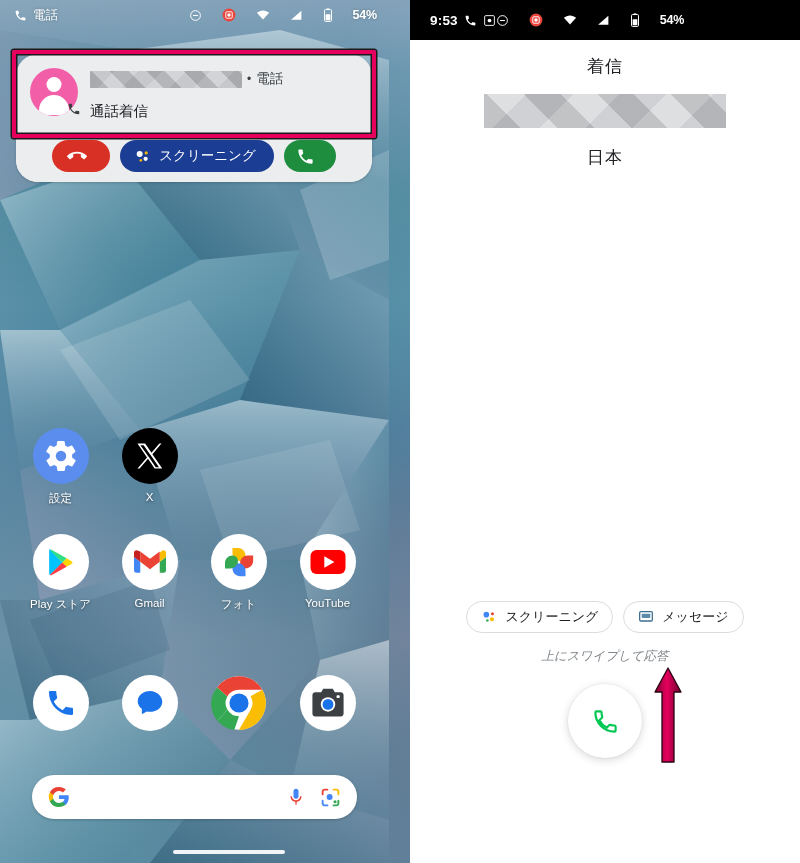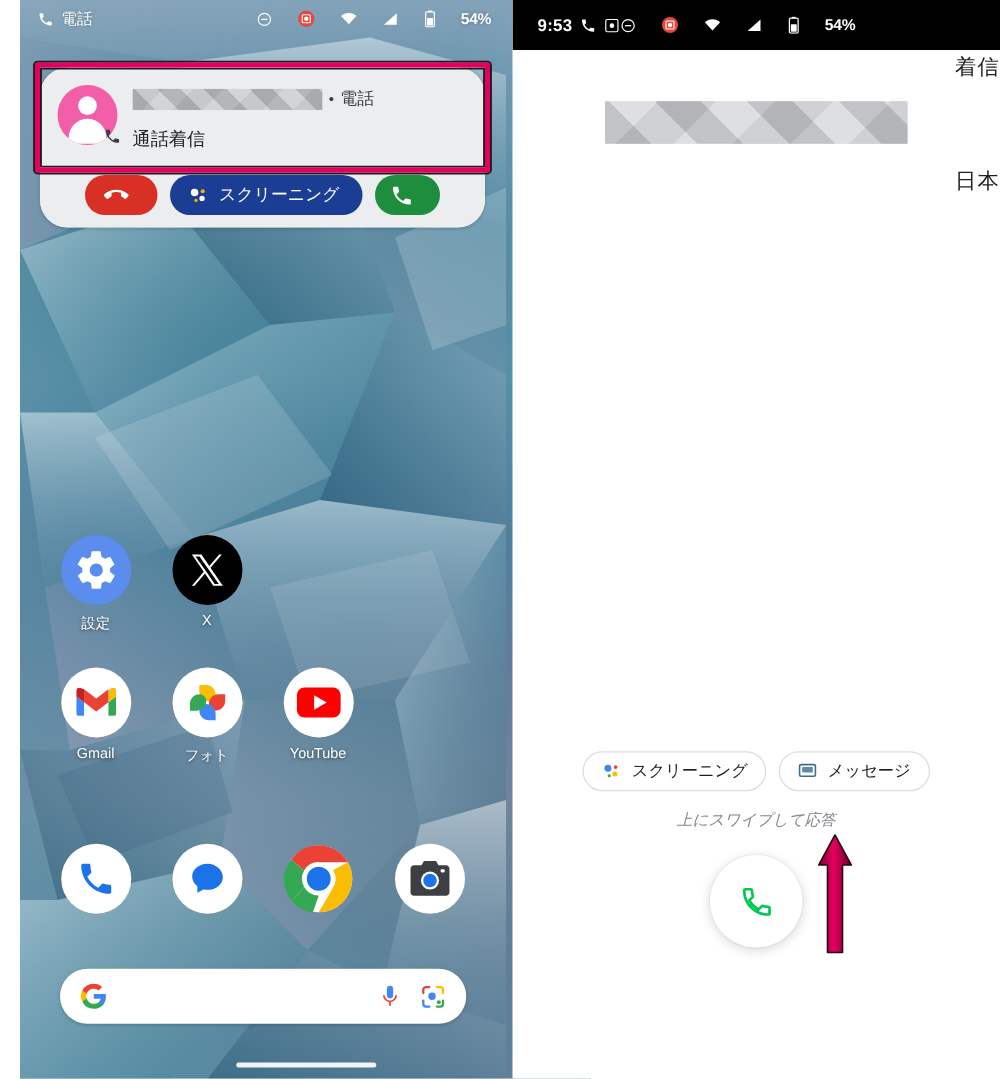--- a/index.html
+++ b/index.html
@@ -6,21 +6,21 @@
   html, body {
     width: 800px; height: 863px;
     background: #ffffff;
     font-family: "Liberation Sans", "DejaVu Sans", sans-serif;
     overflow: hidden;
   }
   #root { position: relative; width: 800px; height: 863px; background:#fff; }
 
   
   #left-panel {
-    position: absolute; left: 16px; top: 0; width: 457px; height: 863px;
+    position: absolute; left: 0; top: 0; width: 457px; height: 863px;
     overflow: hidden;
   }
   .wallpaper {
     position: absolute; inset: 0;
     background:
       linear-gradient(127deg, rgba(255,255,255,0.22) 0%, rgba(255,255,255,0) 34%),
       linear-gradient(214deg, rgba(188,205,220,0.45) 0%, rgba(255,255,255,0) 42%),
       linear-gradient(62deg,  rgba(120,160,190,0.40) 0%, rgba(255,255,255,0) 48%),
       linear-gradient(300deg, rgba(150,120,160,0.35) 0%, rgba(255,255,255,0) 40%),
       linear-gradient(171deg, rgba(40,80,110,0.45) 0%, rgba(255,255,255,0) 55%),
@@ -128,21 +128,21 @@
     position:absolute; left: 410px; top: 0; width: 390px; height: 863px;
     background: #ffffff; overflow:hidden;
   }
   #right-status {
     position:absolute; left:0; top:0; width:390px; height:40px; background:#000;
     display:flex; align-items:center; 
     padding: 0 14px 0 20px; color:#fff; font-size: 13px;
   }
   .clock { font-size: 13.5px; font-weight: 700; letter-spacing: 0.2px; }
 
-  #call-head { position:absolute; left:0; top:42px; width:390px; text-align:right; }
+  #call-head { position:absolute; left:0; top:55px; width:390px; text-align:center; }
   #call-state { font-size: 17px; color:#202124; letter-spacing: 1px; }
   #caller-blur {
     margin: 16px auto 0 auto; width: 242px; height: 34px;
     background:
       repeating-linear-gradient(45deg,  rgba(150,152,155,0.45) 0 26px, rgba(212,214,217,0.45) 26px 52px),
       repeating-linear-gradient(-45deg, rgba(168,170,174,0.42) 0 33px, rgba(230,232,234,0.42) 33px 66px),
       #e3e5e7;
   }
   #caller-country { margin-top: 18px; font-size: 17px; color:#202124; letter-spacing: 1px; }
 
@@ -319,20 +319,31 @@
               <path d="M13.9 10.6 21.2 2h-1.7l-6.3 7.4L8.1 2H2l7.6 11.1L2 22h1.7l6.7-7.8L15.7 22H21.8L13.9 10.6zm-2.4 2.8-.8-1.1L4.3 3.3h2.6l5 7.2.8 1.1 6.5 9.3h-2.6l-5.1-7.5z"></path>
             </svg>
           </div>
           <div class="app-label">X</div>
         </div>
       </div>
 
       <div class="grid-row" style="margin-top:28px;">
         <div class="app-cell">
           <div class="app-icon" style="background:#fff;">
+            <svg width="32" height="32" viewBox="0 0 24 24">
+              <path d="M3.6 2.3c-.3.3-.5.8-.5 1.4v16.6c0 .6.2 1.1.5 1.4l.1.1 9.3-9.3v-.2L3.6 2.3z" fill="#00c3ff"></path>
+              <path d="M16.1 15.6 13 12.5v-.2l3.1-3.1.1.05 3.7 2.1c1 .6 1 1.6 0 2.2l-3.8 2.1z" fill="#ffd400"></path>
+              <path d="M16.2 15.55 13 12.4 3.6 21.7c.35.36.9.4 1.55.05l11.05-6.2" fill="#ff3a44"></path>
+              <path d="M16.2 9.25 5.15 3.05c-.65-.37-1.2-.33-1.55.04L13 12.4l3.2-3.15z" fill="#32de84"></path>
+            </svg>
+          </div>
+          <div class="app-label">Play ストア</div>
+        </div>
+        <div class="app-cell">
+          <div class="app-icon" style="background:#fff;">
             <svg width="32" height="24" viewBox="0 0 24 18">
               <path d="M1.6 17h3.1V8.9L0 5.2v10.2C0 16.3.7 17 1.6 17z" fill="#4285f4"></path>
               <path d="M19.3 17h3.1c.9 0 1.6-.7 1.6-1.6V5.2l-4.7 3.7V17z" fill="#34a853"></path>
               <path d="M19.3 1.1v7.8L24 5.2V1.9c0-1.5-1.7-2.3-2.9-1.4l-1.8 1.4z" fill="#fbbc04"></path>
               <path d="M4.7 8.9V1.1L12 6.6l7.3-5.5v7.8L12 14.4 4.7 8.9z" fill="#ea4335"></path>
               <path d="M0 1.9v3.3l4.7 3.7V1.1L2.9.5C1.7-.4 0 .4 0 1.9z" fill="#c5221f"></path>
             </svg>
           </div>
           <div class="app-label">Gmail</div>
         </div>

